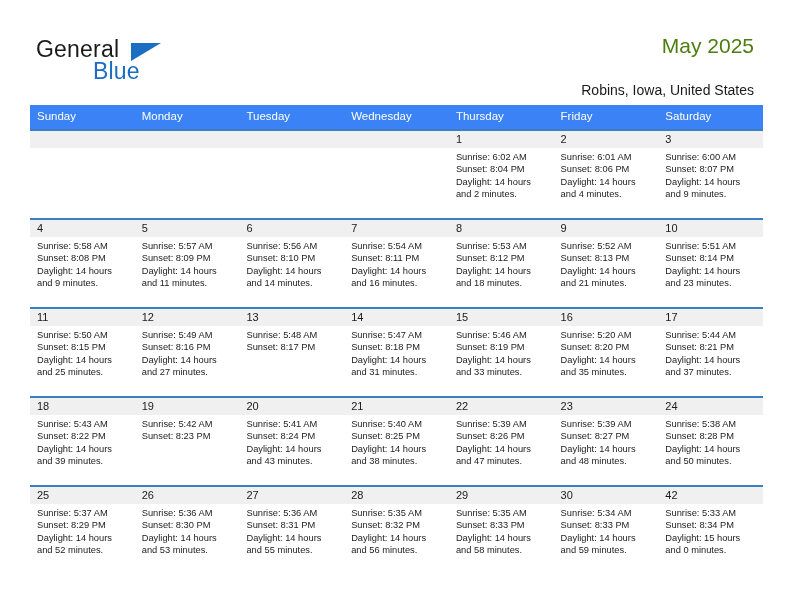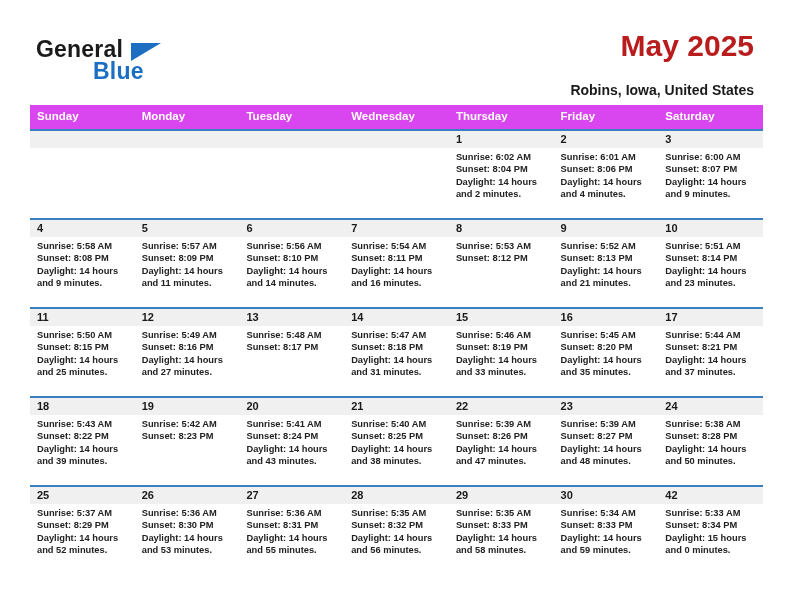--- a/index.html
+++ b/index.html
@@ -12,21 +12,20 @@
     background: #ffffff;
     font-family: "Liberation Sans", sans-serif;
     color: #000000;
     overflow: hidden;
   }
   .page {
     position: relative;
     width: 792px;
     height: 612px;
     box-sizing: border-box;
-    font-weight: bold;
   }
 
   
   .header {
     position: absolute;
     left: 0;
     top: 0;
     width: 792px;
     height: 100px;
   }
@@ -65,22 +64,22 @@
     border-bottom: 18px solid transparent;
   }
 
   .title-block {
     position: absolute;
     right: 38px;
     top: 30px;
     text-align: right;
   }
   .cal-title {
-    font-size: 30px;
-    color: #b91c1c;
+    font-size: 21px;
+    color: #4d7c0f;
     line-height: 32px;
     white-space: nowrap;
   }
   .cal-subtitle {
     margin-top: 20px;
     font-size: 14px;
     color: #1a1a1a;
     line-height: 17px;
     white-space: nowrap;
   }
@@ -88,21 +87,21 @@
   
   .calendar {
     position: absolute;
     left: 30px;
     top: 105px;
     width: 733px;
   }
   .weekday-row {
     display: flex;
     width: 100%;
-    background: #d946ef;
+    background: #3b82f6;
   }
   .weekday {
     flex: 1 1 0;
     box-sizing: border-box;
     color: #ffffff;
     font-size: 11.5px;
     line-height: 13px;
     padding: 5px 0 6px 7px;
     white-space: nowrap;
   }
@@ -244,20 +243,21 @@
               <div>Sunrise: 5:54 AM</div>
               <div>Sunset: 8:11 PM</div>
               <div class="daylight">Daylight: 14 hours and 16 minutes.</div>
             </div>
           </div>
           <div class="day-cell">
             <div class="day-num-band">8</div>
             <div class="day-info">
               <div>Sunrise: 5:53 AM</div>
               <div>Sunset: 8:12 PM</div>
+              <div class="daylight">Daylight: 14 hours and 18 minutes.</div>
             </div>
           </div>
           <div class="day-cell">
             <div class="day-num-band">9</div>
             <div class="day-info">
               <div>Sunrise: 5:52 AM</div>
               <div>Sunset: 8:13 PM</div>
               <div class="daylight">Daylight: 14 hours and 21 minutes.</div>
             </div>
           </div>
@@ -306,21 +306,21 @@
             <div class="day-num-band">15</div>
             <div class="day-info">
               <div>Sunrise: 5:46 AM</div>
               <div>Sunset: 8:19 PM</div>
               <div class="daylight">Daylight: 14 hours and 33 minutes.</div>
             </div>
           </div>
           <div class="day-cell">
             <div class="day-num-band">16</div>
             <div class="day-info">
-              <div>Sunrise: 5:45 AM</div>
+              <div>Sunrise: 5:20 AM</div>
               <div>Sunset: 8:20 PM</div>
               <div class="daylight">Daylight: 14 hours and 35 minutes.</div>
             </div>
           </div>
           <div class="day-cell">
             <div class="day-num-band">17</div>
             <div class="day-info">
               <div>Sunrise: 5:44 AM</div>
               <div>Sunset: 8:21 PM</div>
               <div class="daylight">Daylight: 14 hours and 37 minutes.</div>

